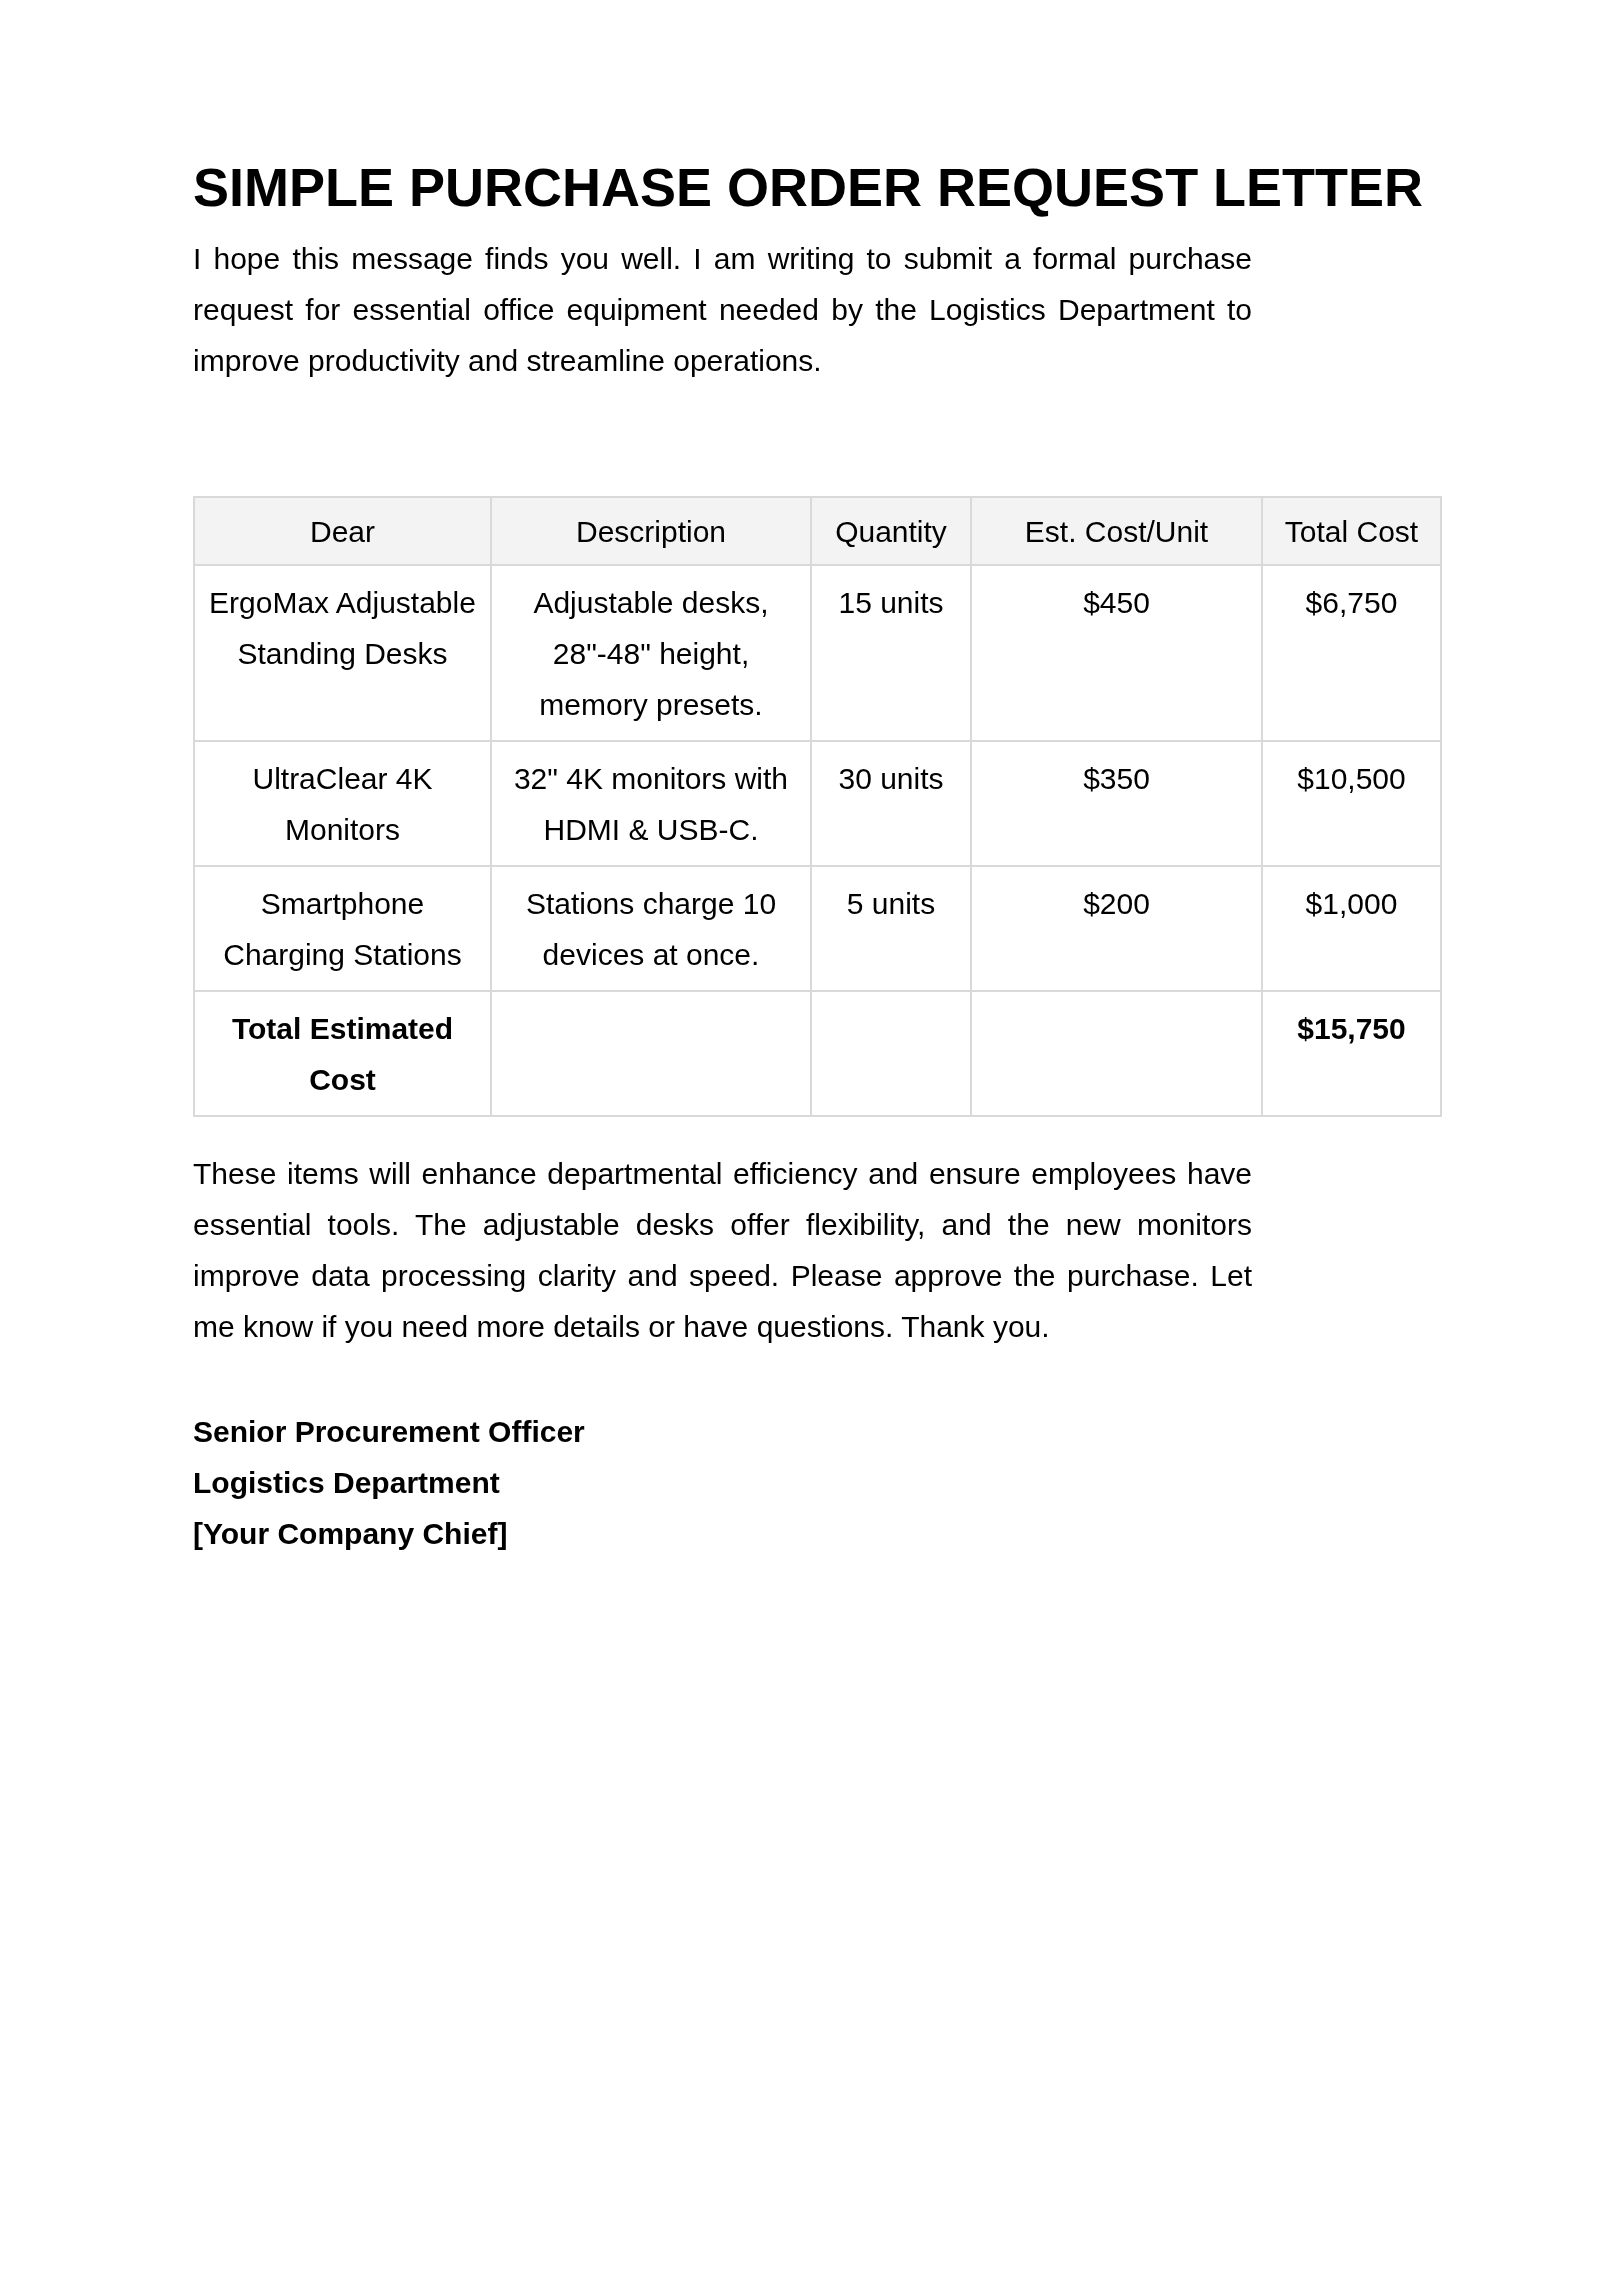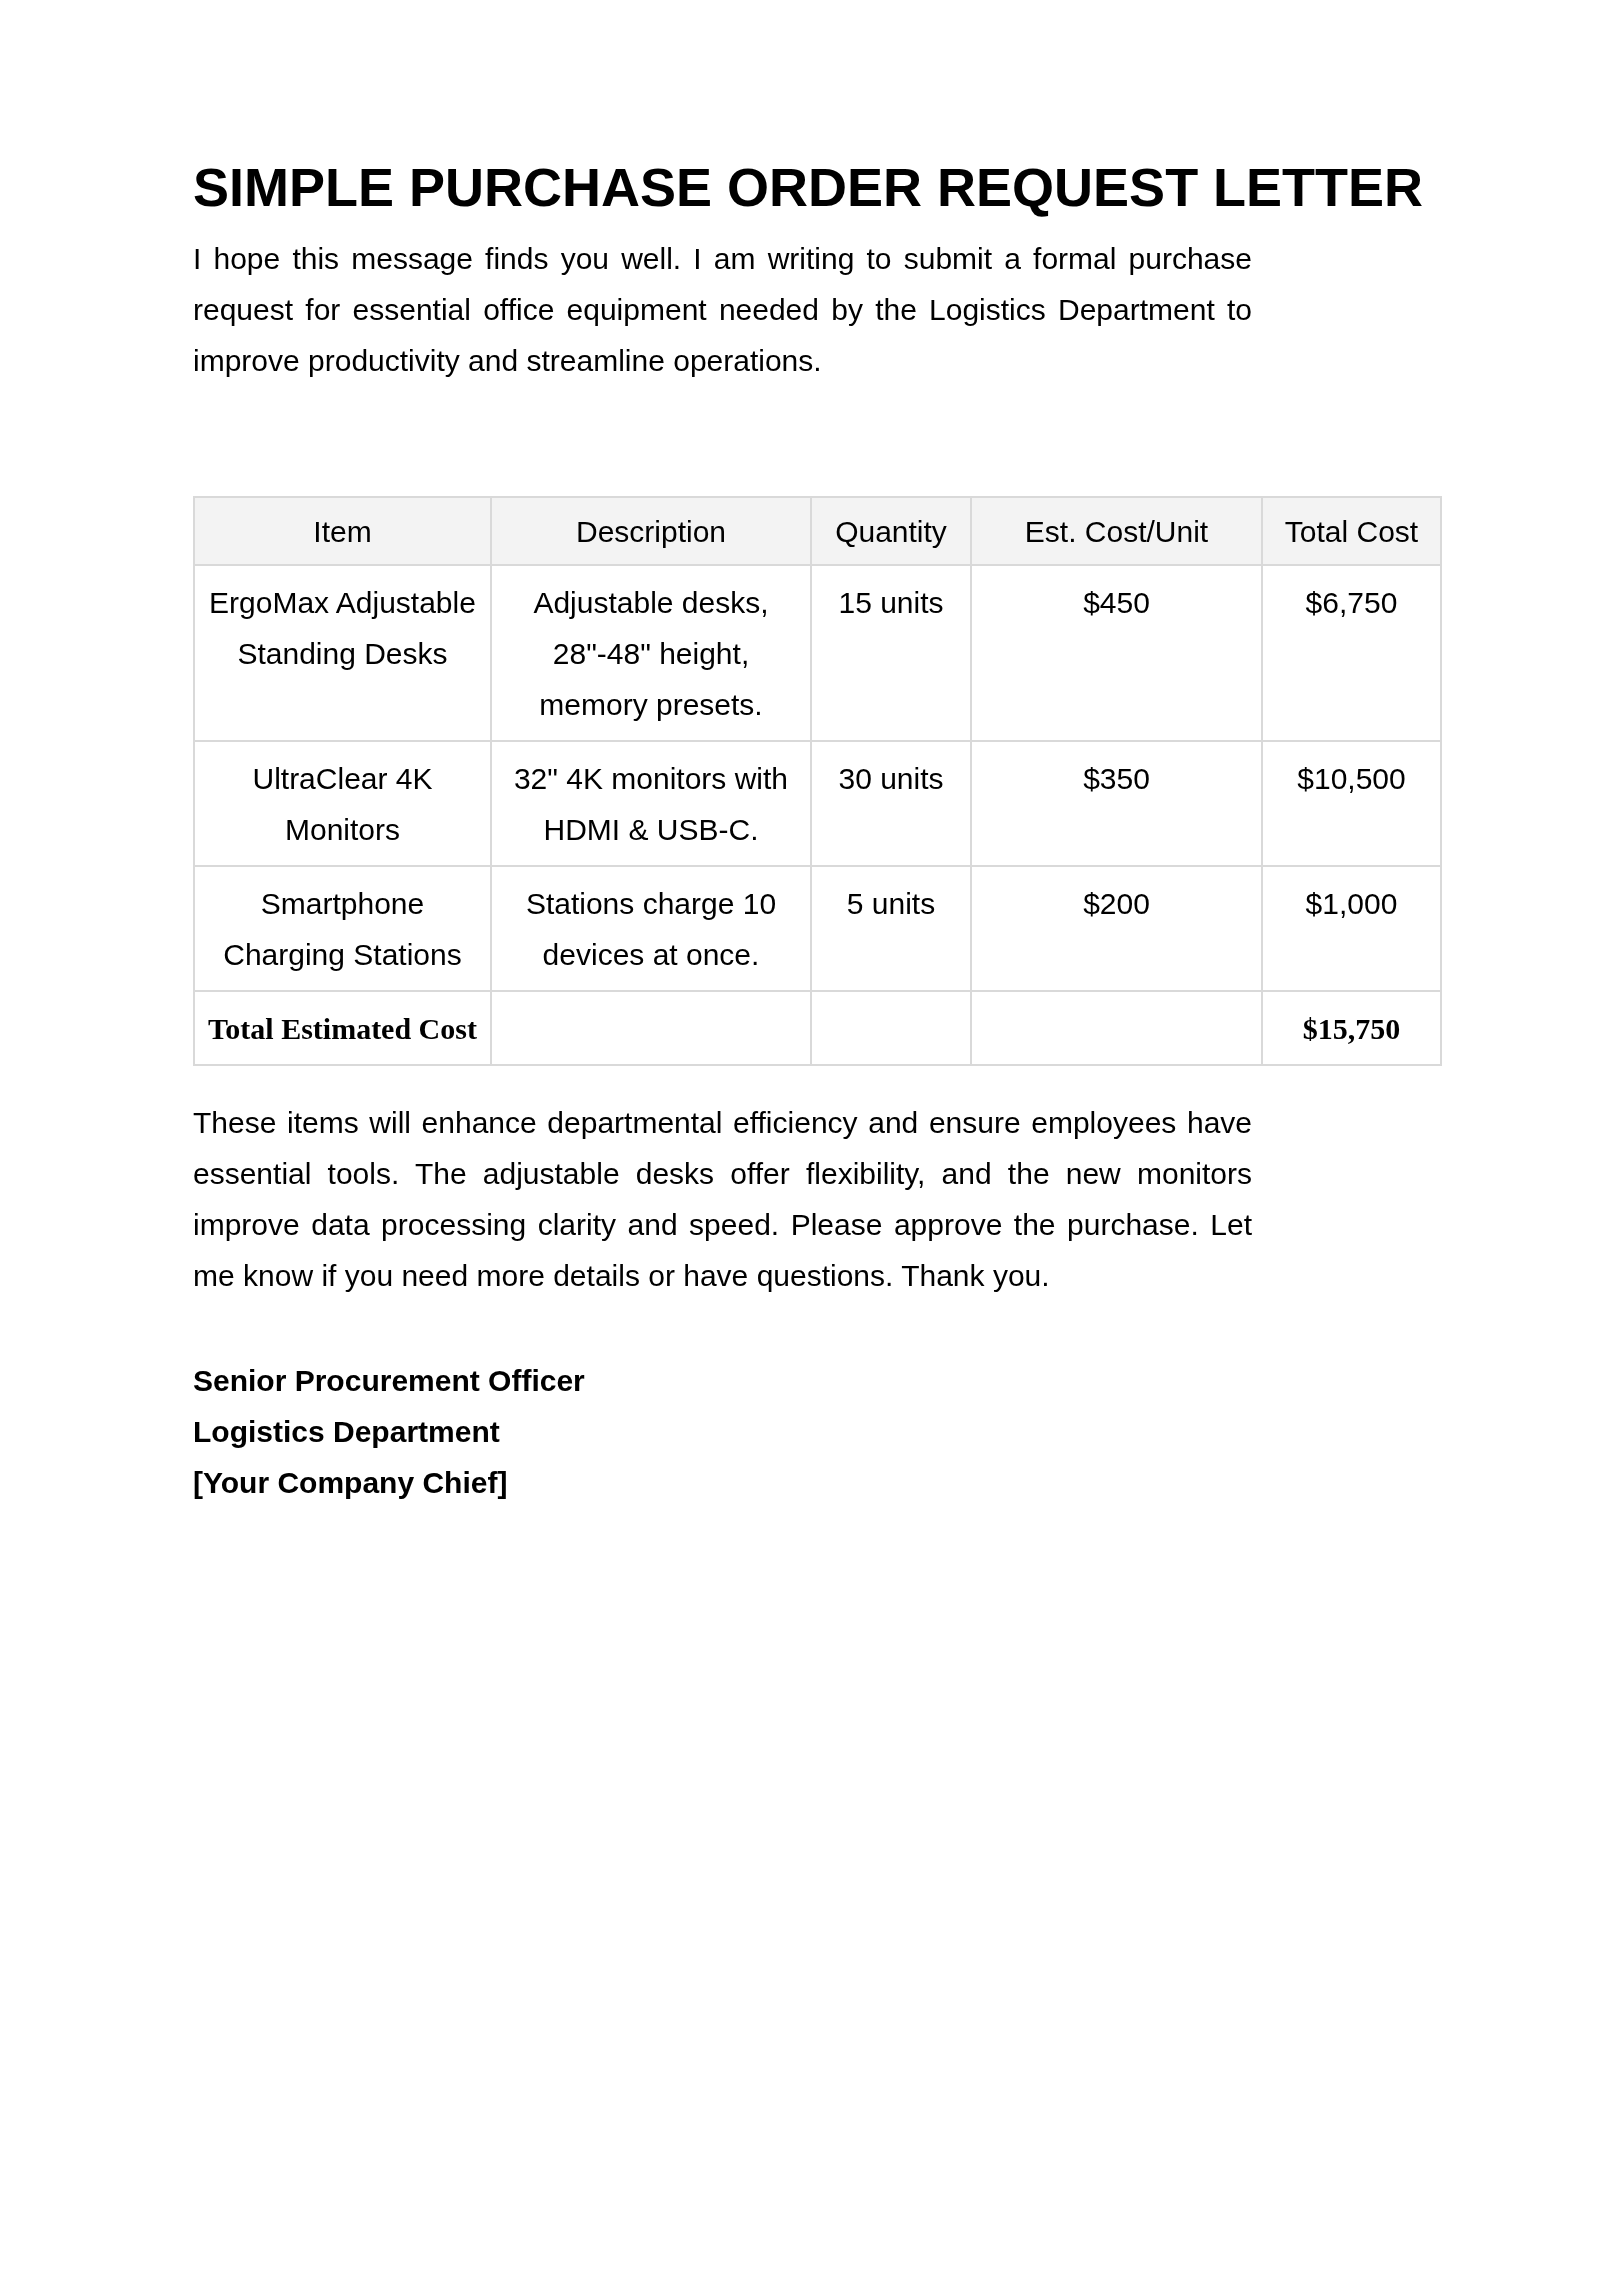--- a/index.html
+++ b/index.html
@@ -47,21 +47,21 @@
     font-weight: normal;
     font-size: 30px;
     line-height: 51px;
     padding: 10.5px 7.9px;
     overflow: hidden;
   }
   .po-table thead th {
     background: var(--table-header-bg, #f3f3f3);
     padding: 7.9px 7.9px;
   }
-  .po-table .bold-cell { font-weight: bold; font-family: Liberation Serif, serif; }
+  .po-table .bold-cell { font-weight: bold; }
 
   .closing { margin-top: 31px; }
 
   .valediction {
     margin-top: 52px;
     margin-left: 8.5px;
   }
 
   .signature { margin-top: 54px; }
 </style>
@@ -78,21 +78,21 @@
   <table class="po-table">
     <colgroup>
       <col style="width:297px">
       <col style="width:320px">
       <col style="width:160px">
       <col style="width:291px">
       <col style="width:179px">
     </colgroup>
     <thead>
       <tr>
-        <th>Item</th>
+        <th>Dear</th>
         <th>Description</th>
         <th>Quantity</th>
         <th>Est. Cost/Unit</th>
         <th>Total Cost</th>
       </tr>
     </thead>
     <tbody>
       <tr>
         <td>ErgoMax Adjustable Standing Desks</td>
         <td>Adjustable desks, 28"-48" height, memory presets.</td>

